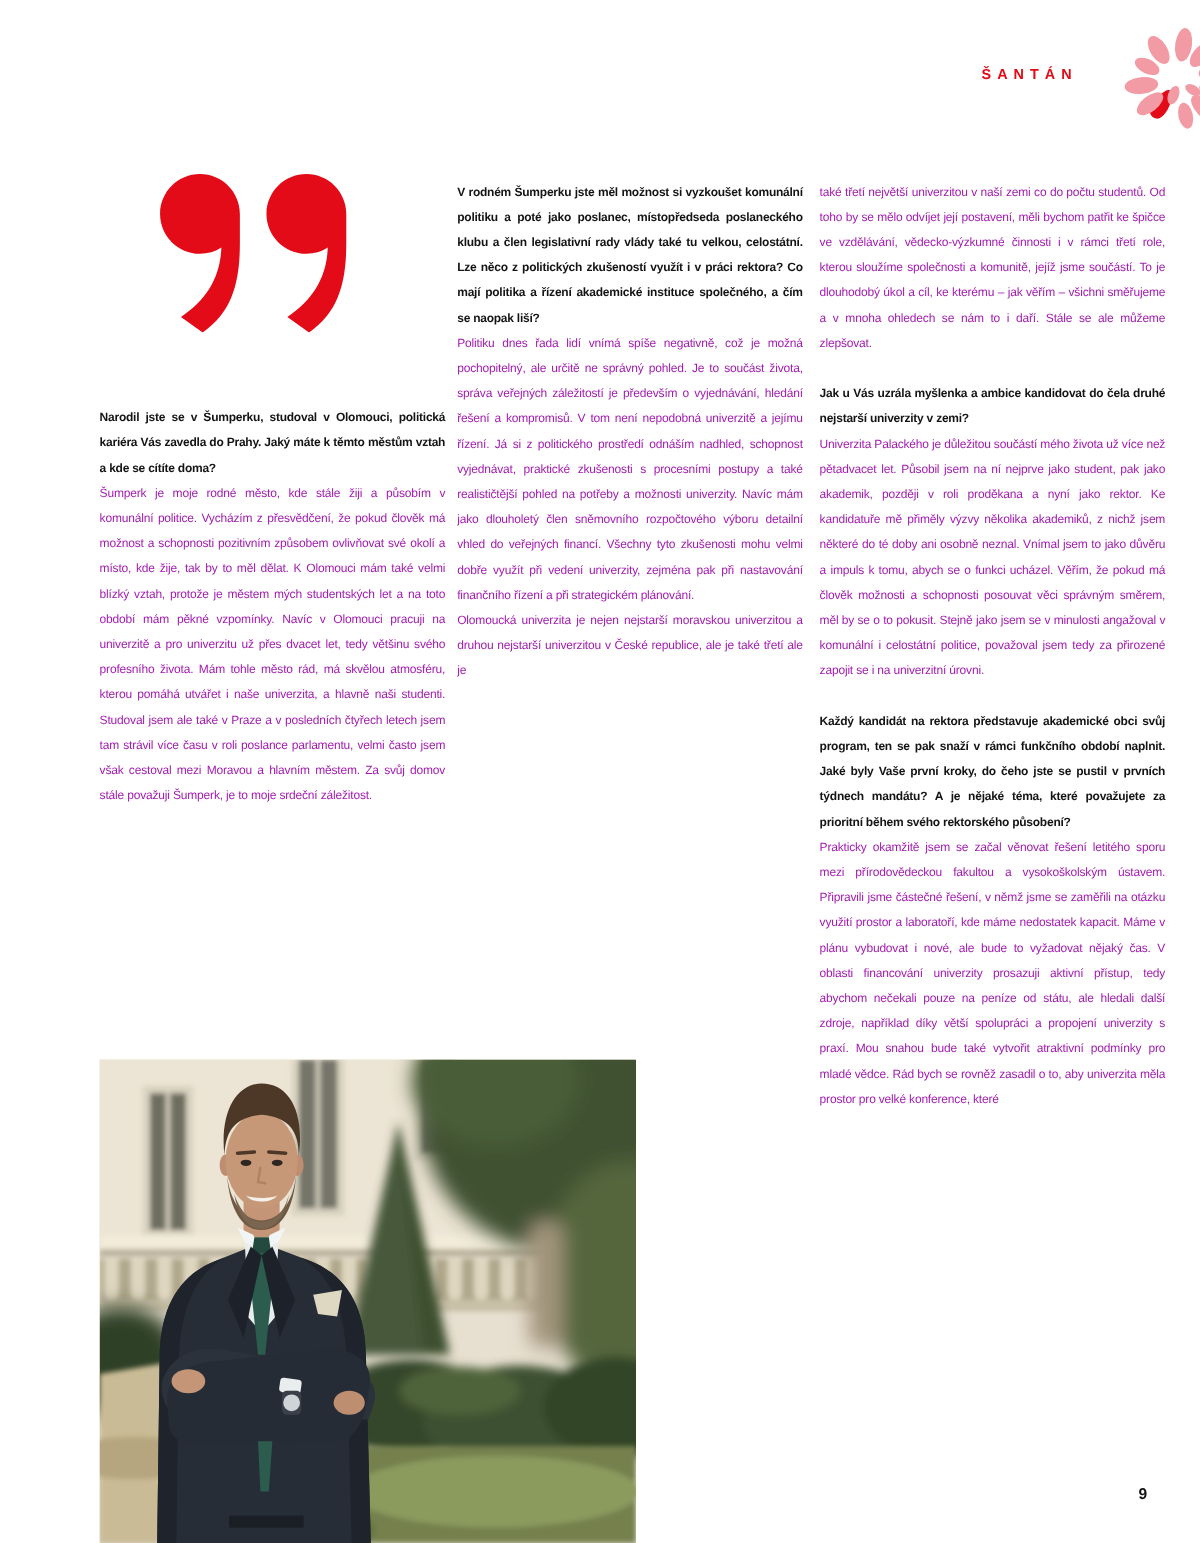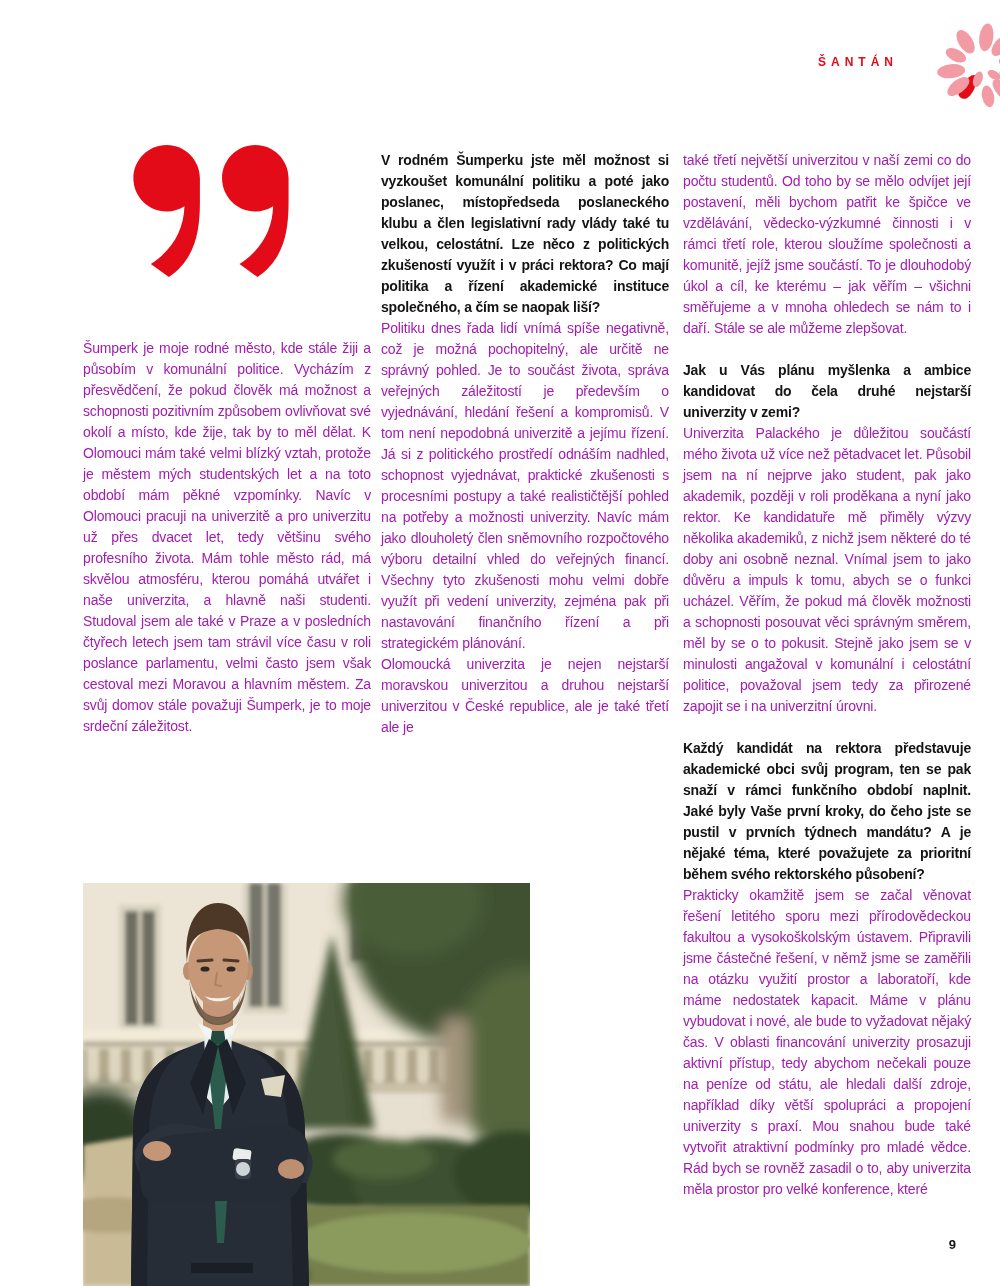--- a/index.html
+++ b/index.html
@@ -11,21 +11,21 @@
   }
   
   .wordmark{
     position:absolute;left:818px;top:55px;
     font-size:12px;font-weight:700;letter-spacing:5px;color:#e30b17;
   }
   .brand-icon{position:absolute;left:930px;top:16px;width:104px;height:104px;}
   
   .quote{position:absolute;left:133px;top:145px;width:162px;height:132px;}
   
-  .col{position:absolute;width:288px;font-size:14px;line-height:21px;
+  .col{position:absolute;width:288px;font-size:10px;line-height:21px;
        text-align:justify;letter-spacing:-0.15px;hyphens:auto;-webkit-hyphens:auto;}
   .col p{margin:0;}
   .col p+p.q{margin-top:21px;}
   .col1{left:83px;top:338px;}
   .col2{left:381px;top:150px;}
   .col3{left:683px;top:150px;}
   .q{font-weight:700;color:#141414;letter-spacing:-0.2px;}
   .a{color:#a21caf;}
   
   .photo{position:absolute;left:83px;top:883px;width:447px;height:403px;margin:0;
@@ -58,32 +58,33 @@
       <ellipse cx="52" cy="38" rx="4" ry="7" fill="#f29ba4" transform="rotate(120 52 52)"></ellipse>
     </g>
   </svg>
 
   <svg class="quote" viewBox="0 0 160 131" aria-hidden="true">
     <path fill="#e30b17" d="M33 0 C14.8 0 0 14.8 0 33 C0 51.2 14.8 66 33 66 C39.5 66 45.6 64.1 50.7 60.8 C49.8 84.5 39.4 103.4 17.3 118.2 L35.2 131 C61.2 113.5 66 86 66 57 L66 33 C66 14.8 51.2 0 33 0 Z"></path>
     <path fill="#e30b17" transform="translate(88 0)" d="M33 0 C14.8 0 0 14.8 0 33 C0 51.2 14.8 66 33 66 C39.5 66 45.6 64.1 50.7 60.8 C49.8 84.5 39.4 103.4 17.3 118.2 L35.2 131 C61.2 113.5 66 86 66 57 L66 33 C66 14.8 51.2 0 33 0 Z"></path>
   </svg>
 
   <section class="col col1">
+    <p class="q">Narodil jste se v Šumperku, studoval v Olomouci, politická kariéra Vás zavedla do Prahy. Jaký máte k těmto městům vztah a kde se cítíte doma?</p>
     <p class="a">Šumperk je moje rodné město, kde stále žiji a působím v komunální politice. Vycházím z přesvědčení, že pokud člověk má možnost a schopnosti pozitivním způsobem ovlivňovat své okolí a místo, kde žije, tak by to měl dělat. K Olomouci mám také velmi blízký vztah, protože je městem mých studentských let a na toto období mám pěkné vzpomínky. Navíc v Olomouci pracuji na univerzitě a pro univerzitu už přes dvacet let, tedy většinu svého profesního života. Mám tohle město rád, má skvělou atmosféru, kterou pomáhá utvářet i naše univerzita, a hlavně naši studenti. Studoval jsem ale také v Praze a v posledních čtyřech letech jsem tam strávil více času v roli poslance parlamentu, velmi často jsem však cestoval mezi Moravou a hlavním městem. Za svůj domov stále považuji Šumperk, je to moje srdeční záležitost.</p>
   </section>
 
   <section class="col col2">
     <p class="q">V rodném Šumperku jste měl možnost si vyzkoušet komunální politiku a poté jako poslanec, místopředseda poslaneckého klubu a člen legislativní rady vlády také tu velkou, celostátní. Lze něco z politických zkušeností využít i v práci rektora? Co mají politika a řízení akademické instituce společného, a čím se naopak liší?</p>
     <p class="a">Politiku dnes řada lidí vnímá spíše negativně, což je možná pochopitelný, ale určitě ne správný pohled. Je to součást života, správa veřejných záležitostí je především o vyjednávání, hledání řešení a kompromisů. V tom není nepodobná univerzitě a jejímu řízení. Já si z politického prostředí odnáším nadhled, schopnost vyjednávat, praktické zkušenosti s procesními postupy a také realističtější pohled na potřeby a možnosti univerzity. Navíc mám jako dlouholetý člen sněmovního rozpočtového výboru detailní vhled do veřejných financí. Všechny tyto zkušenosti mohu velmi dobře využít při vedení univerzity, zejména pak při nastavování finančního řízení a při strategickém plánování.</p>
     <p class="a">Olomoucká univerzita je nejen nejstarší moravskou univerzitou a druhou nejstarší univerzitou v České republice, ale je také třetí ale je</p>
   </section>
 
   <section class="col col3">
     <p class="a">také třetí největší univerzitou v naší zemi co do počtu studentů. Od toho by se mělo odvíjet její postavení, měli bychom patřit ke špičce ve vzdělávání, vědecko-výzkumné činnosti i v rámci třetí role, kterou sloužíme společnosti a komunitě, jejíž jsme součástí. To je dlouhodobý úkol a cíl, ke kterému – jak věřím – všichni směřujeme a v mnoha ohledech se nám to i daří. Stále se ale můžeme zlepšovat.</p>
-    <p class="q">Jak u Vás plánu myšlenka a ambice kandidovat do čela druhé nejstarší univerzity v zemi?</p>
+    <p class="q">Jak u Vás uzrála myšlenka a ambice kandidovat do čela druhé nejstarší univerzity v zemi?</p>
     <p class="a">Univerzita Palackého je důležitou součástí mého života už více než pětadvacet let. Působil jsem na ní nejprve jako student, pak jako akademik, později v roli proděkana a nyní jako rektor. Ke kandidatuře mě přiměly výzvy několika akademiků, z nichž jsem některé do té doby ani osobně neznal. Vnímal jsem to jako důvěru a impuls k tomu, abych se o funkci ucházel. Věřím, že pokud má člověk možnosti a schopnosti posouvat věci správným směrem, měl by se o to pokusit. Stejně jako jsem se v minulosti angažoval v komunální i celostátní politice, považoval jsem tedy za přirozené zapojit se i na univerzitní úrovni.</p>
     <p class="q">Každý kandidát na rektora představuje akademické obci svůj program, ten se pak snaží v rámci funkčního období naplnit. Jaké byly Vaše první kroky, do čeho jste se pustil v prvních týdnech mandátu? A je nějaké téma, které považujete za prioritní během svého rektorského působení?</p>
     <p class="a">Prakticky okamžitě jsem se začal věnovat řešení letitého sporu mezi přírodovědeckou fakultou a vysokoškolským ústavem. Připravili jsme částečné řešení, v němž jsme se zaměřili na otázku využití prostor a laboratoří, kde máme nedostatek kapacit. Máme v plánu vybudovat i nové, ale bude to vyžadovat nějaký čas. V oblasti financování univerzity prosazuji aktivní přístup, tedy abychom nečekali pouze na peníze od státu, ale hledali další zdroje, například díky větší spolupráci a propojení univerzity s praxí. Mou snahou bude také vytvořit atraktivní podmínky pro mladé vědce. Rád bych se rovněž zasadil o to, aby univerzita měla prostor pro velké konference, které</p>
   </section>
 
   <figure class="photo" role="img" aria-label="Portrét muže v tmavém obleku se zelenou kravatou a kapesníčkem, ruce zkřížené, před historickou univerzitní budovou se zahradou">
     <svg width="447" height="403" viewBox="0 0 447 403">
       <defs>
         <filter id="b8" x="-40%" y="-40%" width="180%" height="180%">
             <feGaussianBlur stdDeviation="8"></feGaussianBlur>

